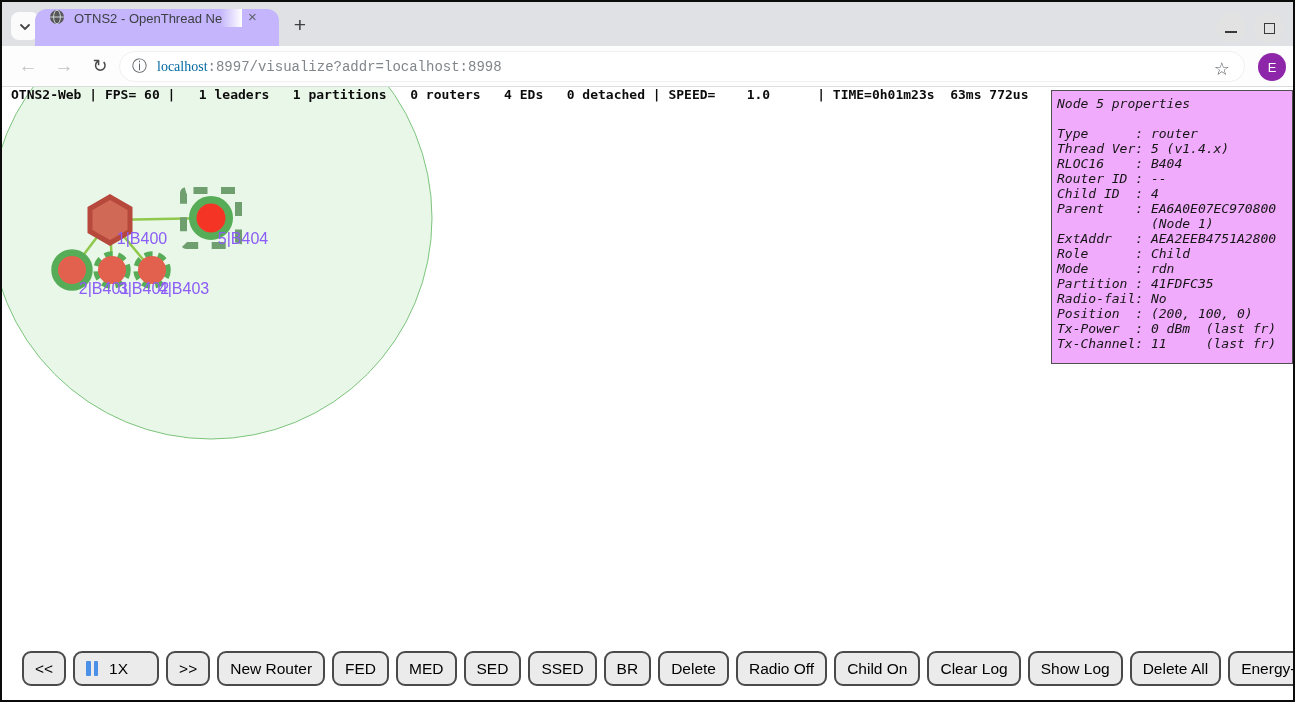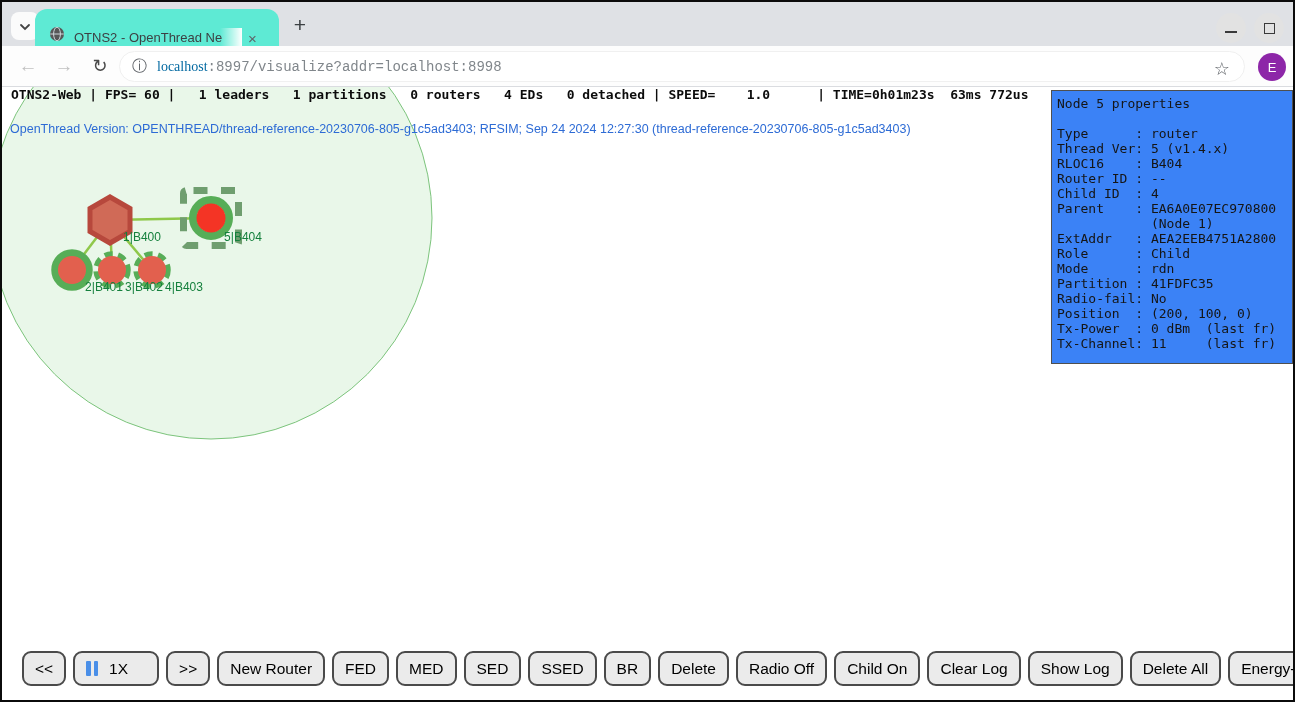--- a/index.html
+++ b/index.html
@@ -2,21 +2,21 @@
 <html><head>
 <meta charset="utf-8">
 <style>
   * { margin:0; padding:0; box-sizing:border-box; }
   html,body { width:1295px; height:702px; background:#fff; font-family:"Liberation Sans", sans-serif; }
   #screen { position:relative; width:1295px; height:702px; border:2px solid #0b0b0b; background:#fff; overflow:hidden; }
 
   
   .tabbar { position:absolute; left:0; top:0; width:100%; height:44px; background:#dfe1e5; }
   .tab-chevron-btn { position:absolute; left:9px; top:10px; width:28px; height:28px; border-radius:8px; background:#fbfbfb; display:flex; align-items:center; justify-content:center; }
-  .tab { position:absolute; left:33px; top:7px; width:244px; height:37px; background:#5eead4; border-radius:12px 12px 0 0; display:flex; align-items:flex-end; padding:0 10px 0 14px; }
+  .tab { position:absolute; left:33px; top:7px; width:244px; height:37px; background:#c4b5fd; border-radius:12px 12px 0 0; display:flex; align-items:flex-start; padding:0 10px 0 14px; }
   .tab-title-wrap { position:relative; width:168px; height:18px; overflow:hidden; margin-left:9px; }
   .tab-title { font-size:13px; color:#3c4043; white-space:nowrap; line-height:18px; }
   .tab-title-wrap::after { content:""; position:absolute; right:0; top:0; width:22px; height:100%; background:linear-gradient(to right, rgba(255,255,255,0), #fff); }
   .tab-close { font-size:15px; color:#5f6368; margin-left:6px; line-height:15px; }
   .newtab-btn { position:absolute; left:284px; top:9px; width:28px; height:28px; border-radius:50%; color:#3c4043; font-size:21px; display:flex; align-items:center; justify-content:center; }
   .winbtn { position:absolute; top:11px; width:30px; height:30px; border-radius:50%; background:#e2e2e2; display:flex; align-items:center; justify-content:center; }
   .winbtn.min { left:1214px; }
   .winbtn.max { left:1252px; }
   .glyph-min { width:12px; height:2px; background:#3a3a3a; margin-top:8px; }
   .glyph-max { width:11px; height:11px; border:1.5px solid #3a3a3a; background:transparent; }
@@ -31,24 +31,24 @@
   .url-host { font-size:14px; color:#0369a1;font-family:Liberation Serif, serif; }
   .url-rest { font-size:14px; color:#80868b;font-family:Liberation Mono, monospace; }
   .star-icon { position:absolute; right:14px; top:6px; font-size:18px; color:#5f6368; }
   .avatar { position:absolute; left:1256px; top:51px; width:28px; height:28px; border-radius:50%; background:#8d26a8; color:#fff; font-size:13px; display:flex; align-items:center; justify-content:center; }
 
   
   .content { position:absolute; left:0; top:85px; width:1291px; height:613px; background:#fff; }
   #net-svg { position:absolute; left:0; top:0; z-index:1; }
   .statusline1 { position:absolute; left:9px; top:0; z-index:3; font-family:"DejaVu Sans Mono", monospace; font-weight:bold; font-size:13px; color:#0c0c0c; white-space:pre; }
   .statusline2 { position:absolute; left:8px; top:35px; z-index:3; font-size:12.5px; color:#2d6bd5; white-space:pre; }
-  .node-label { position:absolute; z-index:2; font-size:12px; color:#15803d; transform:translateX(-50%); white-space:nowrap; }
-
-  
-  .props-panel { position:absolute; left:1049px; top:3px; width:242px; height:274px; background:#3b82f6; border:1px solid #4f4f4f; padding:5px 0 0 5px; z-index:4; }
+  .node-label { position:absolute; z-index:2; font-size:16px; color:#8b5cf6; transform:translateX(-50%); white-space:nowrap; }
+
+  
+  .props-panel { position:absolute; left:1049px; top:3px; width:242px; height:274px; background:#f0abfc; border:1px solid #4f4f4f; padding:5px 0 0 5px; z-index:4;font-style:italic; }
   .panel-line { font-family:"DejaVu Sans Mono", monospace; font-size:13px; color:#151515; height:15px; line-height:15px; white-space:pre; }
 
   
   .actionbar { position:absolute; left:20px; top:649px; height:35px; display:flex; gap:7px; z-index:5; }
   .abtn { height:35px; border:2px solid #4a4a4a; border-radius:9px; background:#ebebeb; color:#000; font-family:"Liberation Sans", sans-serif; font-size:15.5px; padding:0 11px; display:flex; align-items:center; white-space:nowrap; }
   .abtn-speed { min-width:86px; justify-content:flex-start; gap:9px; }
   .pause-icon { display:flex; gap:3px; margin-right:2px; }
   .pause-icon i { display:block; width:4.5px; height:15px; background:#4a8fe8; border-radius:1px; }
 </style>
 </head>
@@ -128,21 +128,20 @@
       </g>
 
       <g>
         <rect x="181.5" y="103.5" width="55" height="55" rx="3" fill="none" stroke="#6f9e6f" stroke-width="7" stroke-dasharray="14 13.5" stroke-dashoffset="-7"></rect>
         <circle cx="209" cy="131" r="18" fill="none" stroke="#57ad57" stroke-width="8"></circle>
         <circle cx="209" cy="131" r="14.5" fill="#f43425"></circle>
       </g>
     </svg>
 
     <div class="statusline1">OTNS2-Web | FPS= 60 |   1 leaders   1 partitions   0 routers   4 EDs   0 detached | SPEED=    1.0      | TIME=0h01m23s  63ms 772us</div>
-    <div class="statusline2">OpenThread Version: OPENTHREAD/thread-reference-20230706-805-g1c5ad3403; RFSIM; Sep 24 2024 12:27:30 (thread-reference-20230706-805-g1c5ad3403)</div>
 
     <div class="node-label" style="left:140px; top:143px;">1|B400</div>
     <div class="node-label" style="left:241px; top:143px;">5|B404</div>
     <div class="node-label" style="left:102px; top:193px;">2|B401</div>
     <div class="node-label" style="left:142px; top:193px;">3|B402</div>
     <div class="node-label" style="left:182px; top:193px;">4|B403</div>
 
     <div class="props-panel">
       <div class="panel-line">Node 5 properties</div>
       <div class="panel-line"></div>

